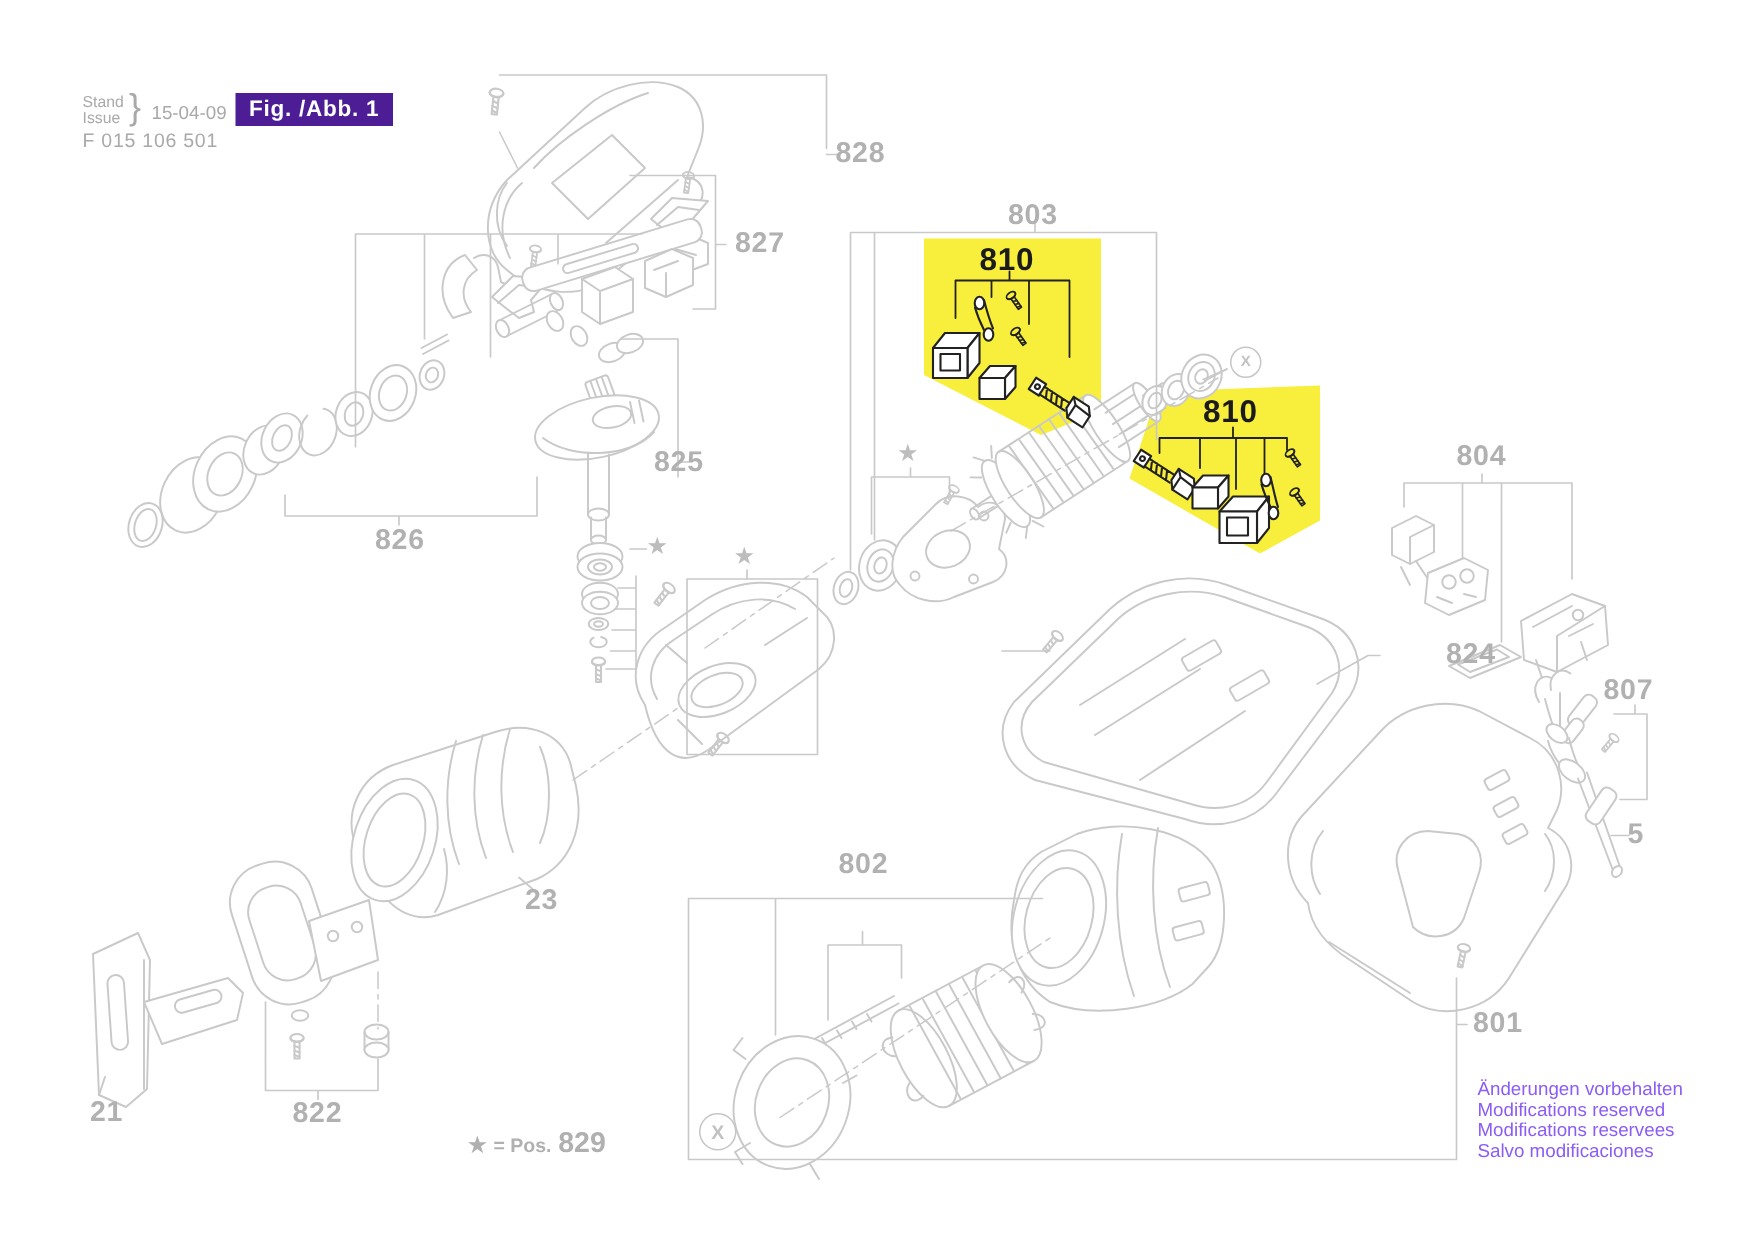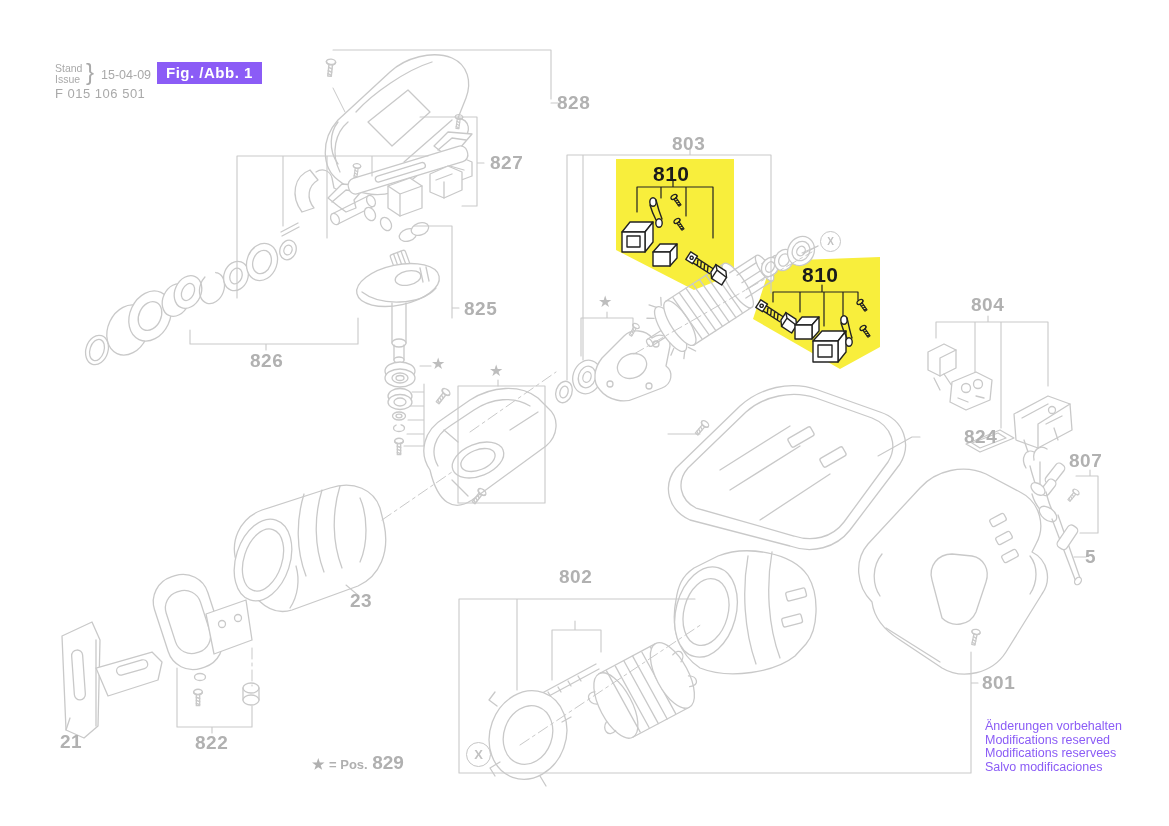--- a/index.html
+++ b/index.html
@@ -6,21 +6,21 @@
   .stage{position:relative;width:1169px;height:826px;background:#ffffff;overflow:hidden;
          font-family:"Liberation Sans",sans-serif;}
   .stage svg{position:absolute;left:0;top:0;}
 
   
   .ov{position:absolute;white-space:nowrap;}
   .doc-number{font-size:13px;color:#a9a9a9;letter-spacing:.5px;}
   .stand-issue{font-size:10.5px;color:#a9a9a9;line-height:11px;}
   .brace{font-size:24px;color:#a9a9a9;font-weight:400;}
   .date{font-size:12.5px;color:#a9a9a9;}
-  .figbox{background:#8b5cf6;color:#ffffff;font-size:15px;font-weight:bold;
+  .figbox{background:#4c1d95;color:#ffffff;font-size:15px;font-weight:bold;
           padding:2px 9px 3px 9px;letter-spacing:.5px;}
   .plabel{font-weight:bold;font-size:19px;color:#b1b1b1;letter-spacing:.5px;}
   .hotlabel{font-weight:bold;font-size:21px;color:#1b1b1b;letter-spacing:.5px;}
   .xcirc{border:1.6px solid #c6c6c6;border-radius:50%;color:#c2c2c2;font-weight:bold;
          display:flex;align-items:center;justify-content:center;}
   .star{color:#bdbdbd;font-size:16px;}
   .starnote{color:#b0b0b0;font-weight:bold;}
   .starnote .sn-star{font-size:14px;}
   .starnote .sn-text{font-size:13px;}
   .starnote .sn-num{font-size:19px;}
@@ -394,21 +394,21 @@
   <div>Stand</div>
   <div>Issue</div>
 </div>
 <div class="ov brace" style="left:86px;top:58px;">}</div>
 <div class="ov date" style="left:101px;top:68px;">15-04-09</div>
 <div class="ov figbox" style="left:157px;top:62px;">Fig. /Abb. 1</div>
 
 <div class="ov plabel" style="left:557px;top:92px;">828</div>
 <div class="ov plabel" style="left:490px;top:152px;">827</div>
 <div class="ov plabel" style="left:250px;top:350px;">826</div>
-<div class="ov plabel" style="left:464px;top:298px;">825</div>
+<div class="ov plabel" style="left:436px;top:298px;">825</div>
 <div class="ov plabel" style="left:672px;top:133px;">803</div>
 <div class="ov plabel" style="left:971px;top:294px;">804</div>
 <div class="ov plabel" style="left:964px;top:426px;text-align:right;">824</div>
 <div class="ov plabel" style="left:1069px;top:450px;">807</div>
 <div class="ov plabel" style="left:1085px;top:546px;">5</div>
 <div class="ov plabel" style="left:982px;top:672px;">801</div>
 <div class="ov plabel" style="left:559px;top:566px;">802</div>
 <div class="ov plabel" style="left:350px;top:590px;">23</div>
 <div class="ov plabel" style="left:60px;top:731px;">21</div>
 <div class="ov plabel" style="left:195px;top:732px;">822</div>

